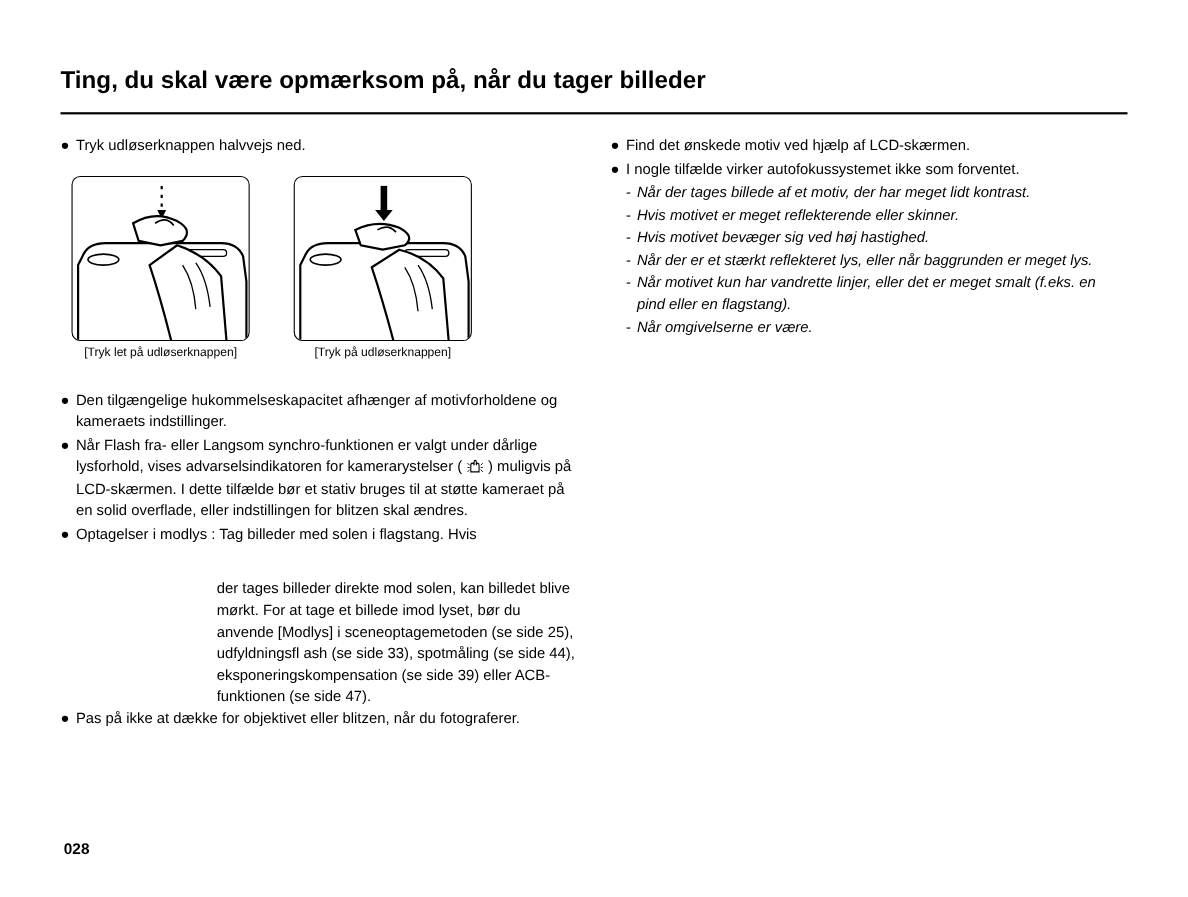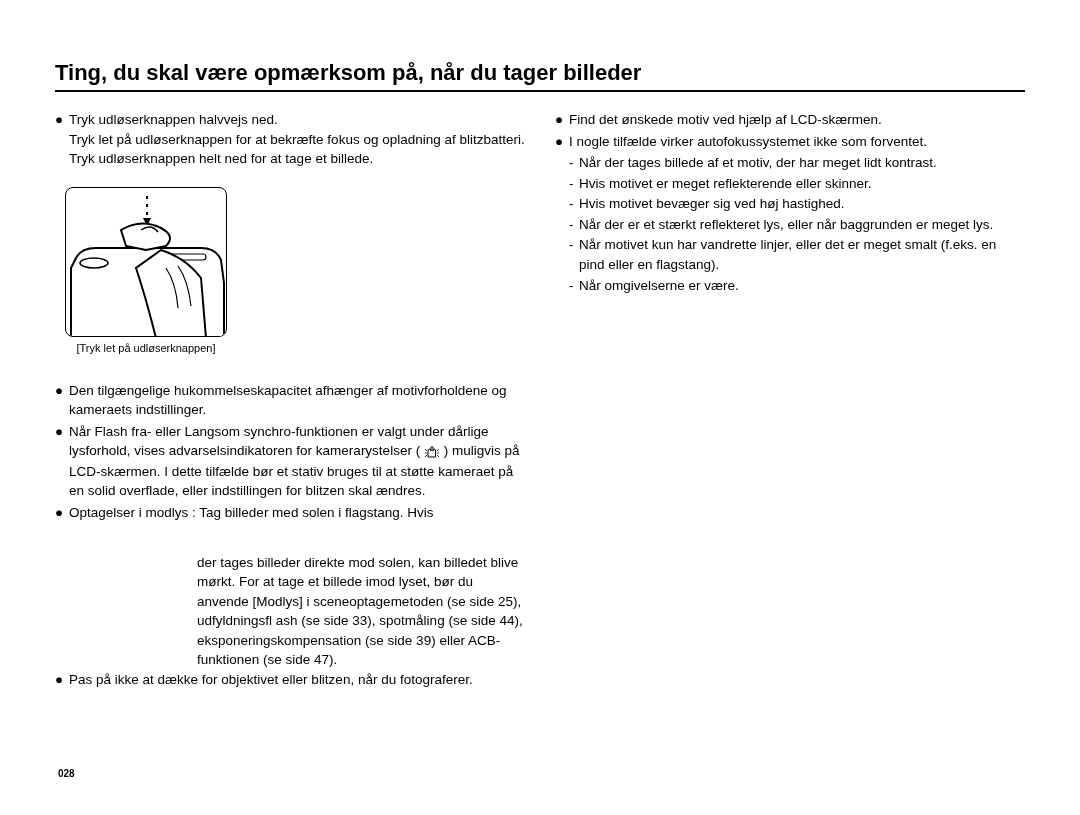--- a/index.html
+++ b/index.html
@@ -12,21 +12,21 @@
       background: #ffffff;
       width: 1080px;
       height: 815px;
       padding: 60px 55px 40px 55px;
       position: relative;
       color: #000;
     }
     .page-title {
       font-size: 22px;
       font-weight: bold;
-      padding-bottom: 4px;
+      padding-bottom: 16px;
       border-bottom: 2px solid #000;
       margin-bottom: 18px;
     }
     .columns {
       display: flex;
       gap: 30px;
     }
     .col {
       flex: 1;
       font-size: 13.5px;
@@ -74,27 +74,28 @@
     .dash-item {
       display: flex;
       margin-bottom: 1px;
     }
     .dash-item .dash {
       width: 10px;
       flex: none;
     }
     .dash-item .dtext {
       flex: 1;
+      font-style: italic;
     }
     .page-number {
       position: absolute;
       bottom: 36px;
       left: 58px;
       font-weight: bold;
-      font-size: 10px;
+      font-size: 14px;
     }
     .icon-hand {
       font-size: 14px;
       display: inline-block;
       vertical-align: middle;
     }
     .indent2 {
       padding-left: 142px;
       margin-top: 30px;
     }
@@ -105,21 +106,20 @@
 <h1 class="page-title">Ting, du skal være opmærksom på, når du tager billeder</h1>
 
 <div class="columns">
 
   <div class="col">
 
     <div class="bullet-block">
       <span class="dot">●</span>
       <span class="text">
         <span>Tryk udløserknappen halvvejs ned.</span><br>
-        <span>Tryk let på udløserknappen for at bekræfte fokus og opladning af blitzbatteri. Tryk udløserknappen helt ned for at tage et billede.</span>
       </span>
     </div>
 
     <div class="figures">
       <div class="figure">
         <div class="figure-box">
           <svg width="162" height="150" viewBox="0 0 162 150">
 
             <g stroke="#000" stroke-width="2">
               <line x1="81" y1="8" x2="81" y2="12" stroke-dasharray="3 3"></line>
@@ -135,20 +135,42 @@
             <path d="M55 42 Q75 30 95 40 Q110 48 100 58 L80 62 L60 58 Z" fill="#fff" stroke="#000" stroke-width="2"></path>
             <path d="M75 42 Q85 35 92 44" fill="none" stroke="#000" stroke-width="1.5"></path>
             <path d="M95 62 Q120 70 135 90 L140 150 L90 150 Q80 110 70 80 Z" fill="#fff" stroke="#000" stroke-width="2"></path>
             <path d="M100 80 Q110 95 112 120" fill="none" stroke="#000" stroke-width="1.2"></path>
             <path d="M112 78 Q122 92 125 118" fill="none" stroke="#000" stroke-width="1.2"></path>
           </svg>
         </div>
         <div class="figure-caption">[Tryk let på udløserknappen]</div>
       </div>
 
+      <div class="figure">
+        <div class="figure-box">
+          <svg width="162" height="150" viewBox="0 0 162 150">
+
+            <g fill="#000">
+              <rect x="78" y="8" width="6" height="22"></rect>
+              <polygon points="73,30 89,30 81,40"></polygon>
+            </g>
+
+            <path d="M5 80 L10 70 Q15 60 30 60 L135 60 Q150 60 155 72 L158 95 L158 150 L5 150 Z" fill="#fff" stroke="#000" stroke-width="2"></path>
+            <ellipse cx="28" cy="75" rx="14" ry="5" fill="none" stroke="#000" stroke-width="1.5"></ellipse>
+            <rect x="100" y="66" width="40" height="6" rx="3" fill="none" stroke="#000" stroke-width="1.2"></rect>
+
+            <path d="M55 48 Q75 38 95 46 Q110 54 100 62 L80 66 L60 62 Z" fill="#fff" stroke="#000" stroke-width="2"></path>
+            <path d="M75 48 Q85 42 92 50" fill="none" stroke="#000" stroke-width="1.5"></path>
+            <path d="M95 66 Q120 72 135 92 L140 150 L90 150 Q80 112 70 82 Z" fill="#fff" stroke="#000" stroke-width="2"></path>
+            <path d="M100 82 Q110 97 112 122" fill="none" stroke="#000" stroke-width="1.2"></path>
+            <path d="M112 80 Q122 94 125 120" fill="none" stroke="#000" stroke-width="1.2"></path>
+          </svg>
+        </div>
+        <div class="figure-caption">[Tryk på udløserknappen]</div>
+      </div>
     </div>
 
     <div style="height:14px"></div>
 
     <div class="bullet-block">
       <span class="dot">●</span>
       <span class="text">Den tilgængelige hukommelseskapacitet afhænger af motivforholdene og kameraets indstillinger.</span>
     </div>
 
     <div class="bullet-block">

